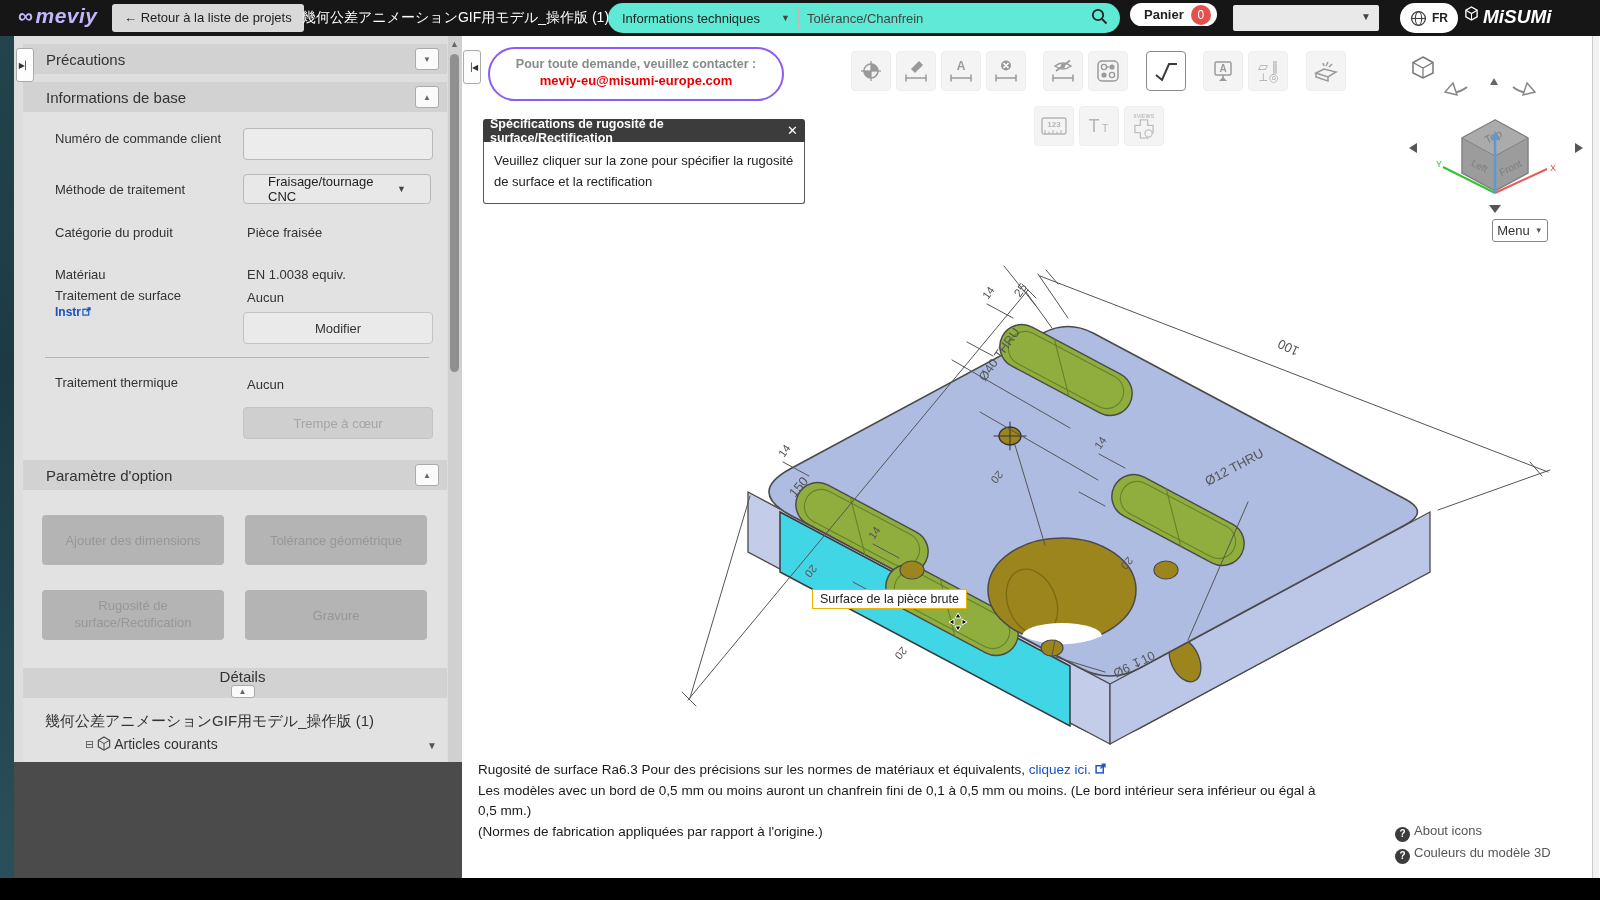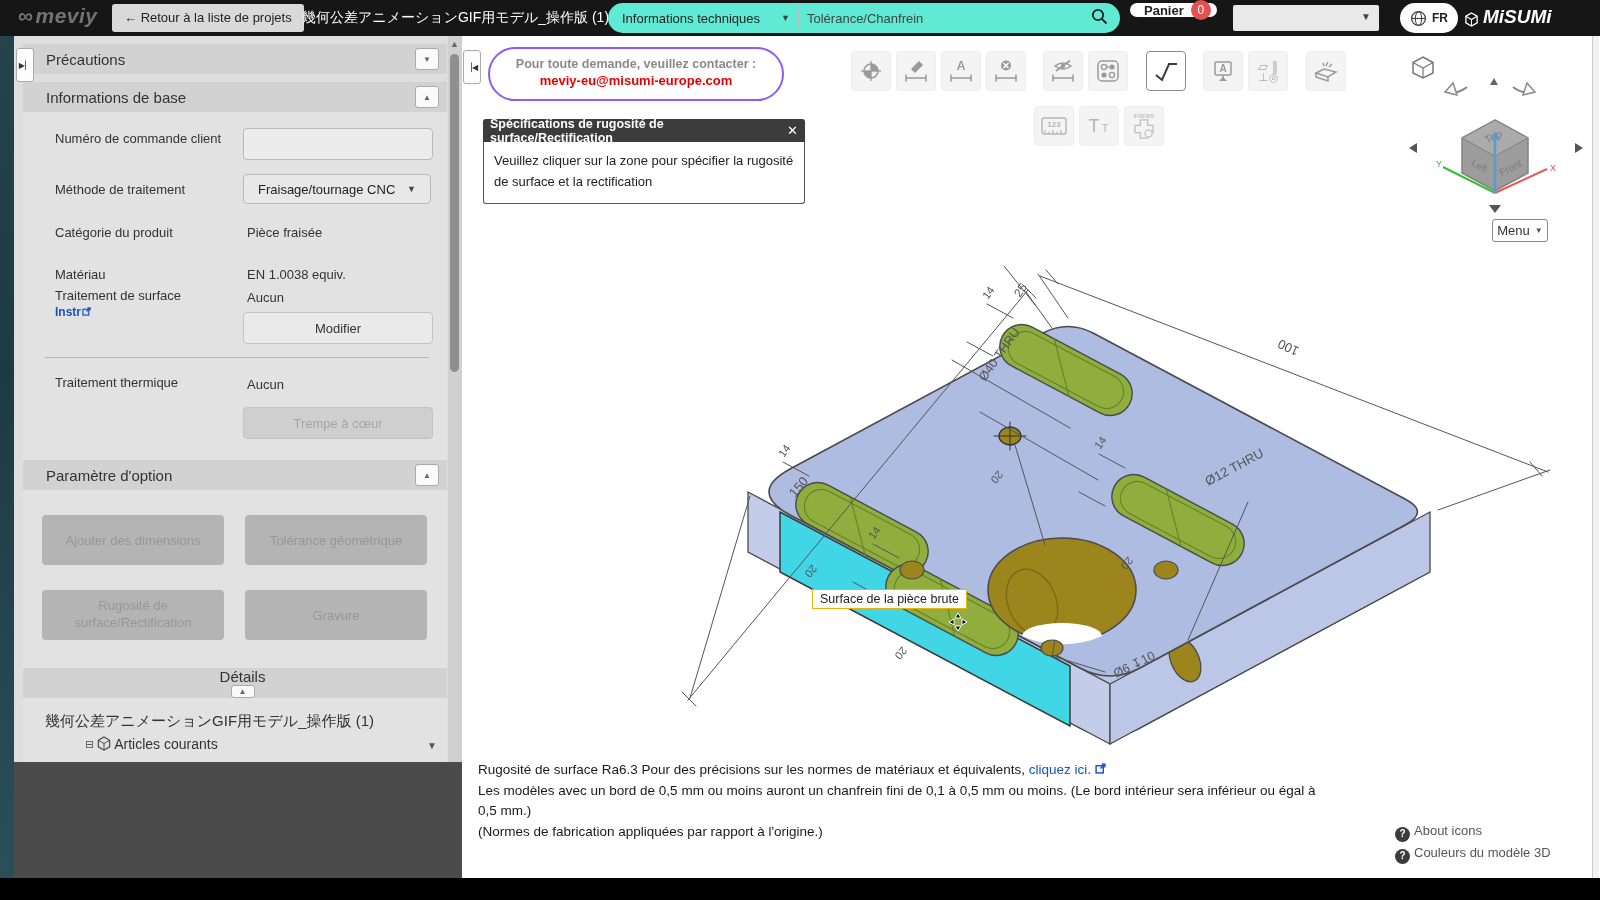--- a/index.html
+++ b/index.html
@@ -1,51 +1,51 @@
 <!DOCTYPE html>
 <html><head>
 <meta charset="utf-8">
 <style>
   html,body{margin:0;padding:0;background:#000;width:1600px;height:900px;overflow:hidden;
     font-family:"Liberation Sans","DejaVu Sans",sans-serif;}
   .abs{position:absolute;}
   #stage{position:relative;width:1600px;height:878px;background:#fff;}
   
   #topbar{left:0;top:0;width:1600px;height:36px;background:#161616;z-index:50;}
-  #logo{left:18px;top:4px;color:#737373;font-size:21px;font-weight:bold;font-style:italic;letter-spacing:.5px;}
+  #logo{left:18px;top:4px;color:#c4b5fd;font-size:21px;font-weight:bold;font-style:italic;letter-spacing:.5px;}
   #logo .mark{font-style:normal;font-weight:bold;margin-right:2px;}
   #back-btn{left:112px;top:4px;height:28px;line-height:28px;background:#d9d9d9;border-radius:3px;
     padding:0 12px;font-size:13px;color:#222;}
   #proj-title{left:302px;top:9px;color:#fff;font-size:14px;white-space:nowrap;}
   #search-pill{left:608px;top:3px;width:512px;height:30px;background:#5eead4;border-radius:15px;display:flex;align-items:center;}
   #info-select{width:168px;padding:0 8px 0 14px;font-size:13px;color:#222;border-right:1px solid #bbb;
     display:flex;align-items:center;justify-content:space-between;height:22px;}
   #search-val{flex:1;padding:0 8px;font-size:13px;color:#444;border:none;outline:none;background:transparent;height:26px;}
   #search-ic{margin-right:12px;}
-  #cart-pill{left:1130px;top:3px;height:14px;background:#fff;border-radius:15px;display:flex;align-items:center;padding:0 6px 0 14px;}
+  #cart-pill{left:1130px;top:3px;height:23px;background:#fff;border-radius:15px;display:flex;align-items:center;padding:0 6px 0 14px;}
   #cart-pill .lbl{font-size:13px;font-weight:bold;color:#222;margin-right:7px;}
   #cart-badge{width:20px;height:20px;border-radius:50%;background:#e4504e;color:#fff;font-size:12px;
     display:flex;align-items:center;justify-content:center;}
   #top-select{left:1233px;top:5px;width:146px;height:26px;background:#e9e9e9;border-radius:2px;}
   #top-select .chev{position:absolute;right:8px;top:6px;color:#444;font-size:10px;}
   #lang-pill{left:1400px;top:3px;height:30px;width:58px;background:#fff;border-radius:15px;display:flex;align-items:center;justify-content:center;gap:5px;}
   #lang-pill .t{font-size:12px;font-weight:bold;color:#222;}
-  #brand{left:1464px;top:6px;color:#fff;font-size:19px;font-weight:bold;font-style:italic;display:flex;align-items:flex-end;gap:4px;}
+  #brand{left:1464px;top:6px;color:#fff;font-size:19px;font-weight:bold;font-style:italic;display:flex;align-items:flex-start;gap:4px;}
   
   #teal-strip{left:0;top:36px;width:14px;height:842px;background:linear-gradient(180deg,#23444c,#1d3a44 40%,#29505a);}
   #sidebar{left:14px;top:36px;width:448px;height:726px;background:#dedede;overflow:hidden;}
   .sec-head{position:absolute;left:9px;width:424px;height:30px;background:#d2d2d2;display:flex;align-items:center;justify-content:space-between;padding:0 8px 0 23px;box-sizing:border-box;}
   .sec-head .t{font-size:15px;color:#333;}
   .coll-btn{width:22px;height:20px;background:#fafafa;border:1px solid #aaa;border-radius:3px;font-size:8px;color:#666;
     display:flex;align-items:center;justify-content:center;}
   .frow{position:absolute;left:32px;font-size:13px;color:#333;}
   .fval{position:absolute;left:224px;font-size:13px;color:#333;}
   .inp{position:absolute;left:220px;width:188px;height:30px;background:#ececec;border:1px solid #b9b9b9;border-radius:4px;}
   .sel{position:absolute;left:220px;width:188px;height:30px;background:#e8e8e8;border:1px solid #b9b9b9;border-radius:4px;
-    font-size:13px;color:#222;display:flex;align-items:center;justify-content:space-between;padding:0 14px;box-sizing:border-box;}
+    font-size:13px;color:#222;display:flex;align-items:center;justify-content:space-between;padding:0 24px;box-sizing:border-box;}
   .btn{position:absolute;border-radius:4px;font-size:13px;display:flex;align-items:center;justify-content:center;text-align:center;}
   .btn.norm{background:#eaeaea;border:1px solid #c3c3c3;color:#333;}
   .btn.dis{background:#cfcfcf;border:1px solid #c3c3c3;color:#a5a5a5;}
   .btn.opt{background:#b4b4b4;border:none;color:#979797;}
   .link{color:#1652c4;text-decoration:none;}
   #sb-scroll{left:448px;top:36px;width:14px;height:726px;background:#d0d0d0;}
   #sb-thumb{left:450px;top:54px;width:9px;height:318px;background:#8f8f8f;border-radius:5px;}
   .scroll-arrow{position:absolute;font-size:9px;color:#666;}
   #sb-handle,#main-handle{width:16px;height:32px;background:#fdfdfd;border:1px solid #aaa;border-radius:3px;
     font-size:8px;color:#333;display:flex;align-items:center;justify-content:center;z-index:5;}

